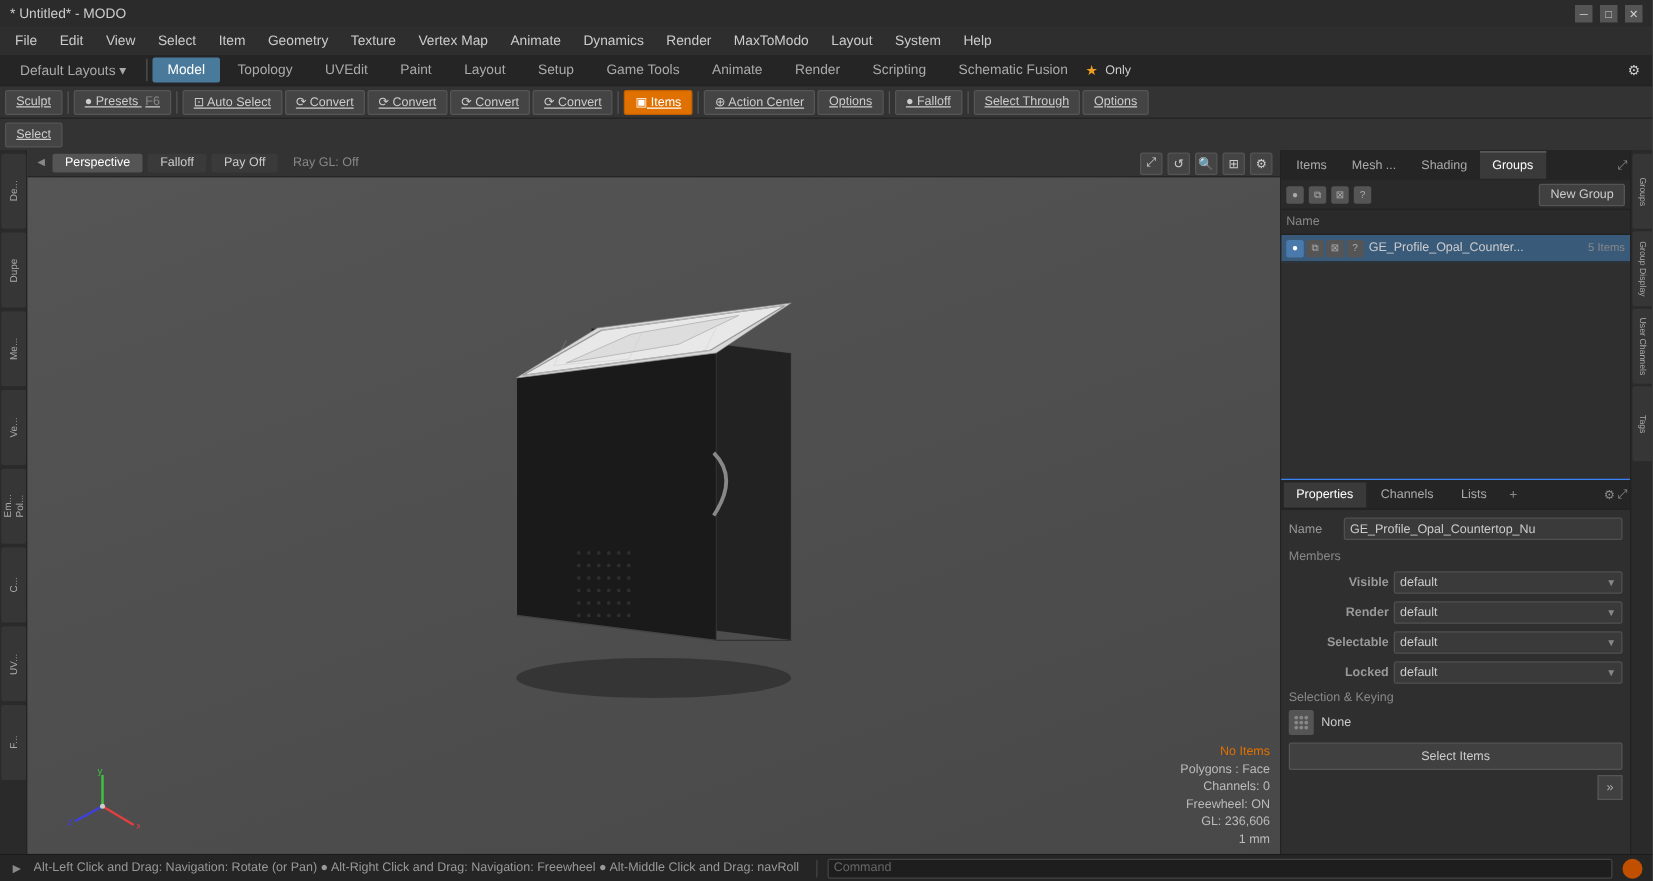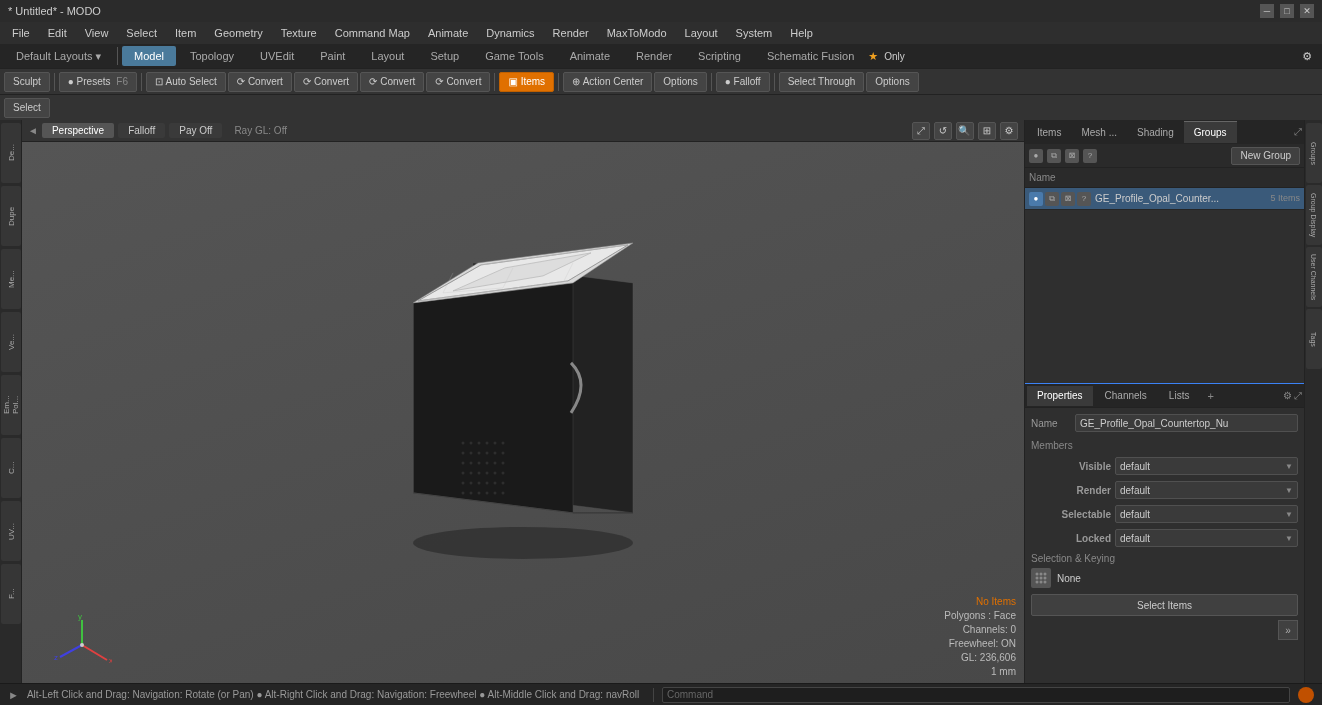--- a/index.html
+++ b/index.html
@@ -119,20 +119,21 @@
       background: #444;
       border: 1px solid #555;
       border-radius: 2px;
       color: #ccc;
       font-size: 10px;
       cursor: pointer;
       display: flex;
       align-items: center;
       gap: 3px;
       white-space: nowrap;
+      text-decoration: underline;
     }
     .tb-btn.orange { background: #e07000; color: #fff; border-color: #c06000; }
 
     .tb-sep {
       width: 1px;
       height: 18px;
       background: #555;
       margin: 0 2px;
     }
 
@@ -660,21 +661,21 @@
 </div>
 
 <div id="menu-bar">
   <span class="menu-item">File</span>
   <span class="menu-item">Edit</span>
   <span class="menu-item">View</span>
   <span class="menu-item">Select</span>
   <span class="menu-item">Item</span>
   <span class="menu-item">Geometry</span>
   <span class="menu-item">Texture</span>
-  <span class="menu-item">Command Map</span>
+  <span class="menu-item">Vertex Map</span>
   <span class="menu-item">Animate</span>
   <span class="menu-item">Dynamics</span>
   <span class="menu-item">Render</span>
   <span class="menu-item">MaxToModo</span>
   <span class="menu-item">Layout</span>
   <span class="menu-item">System</span>
   <span class="menu-item">Help</span>
 </div>
 
 <div id="layout-tabs">

